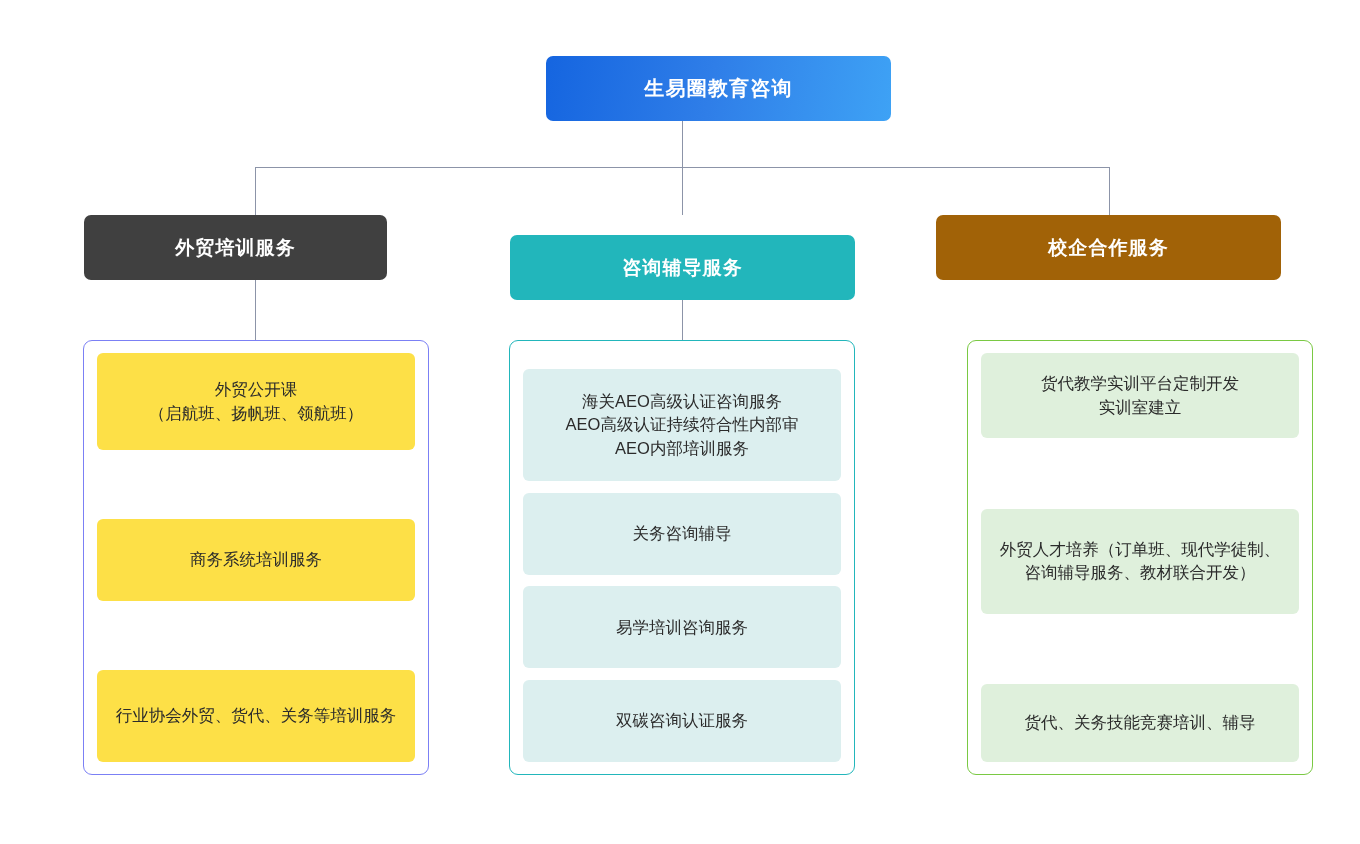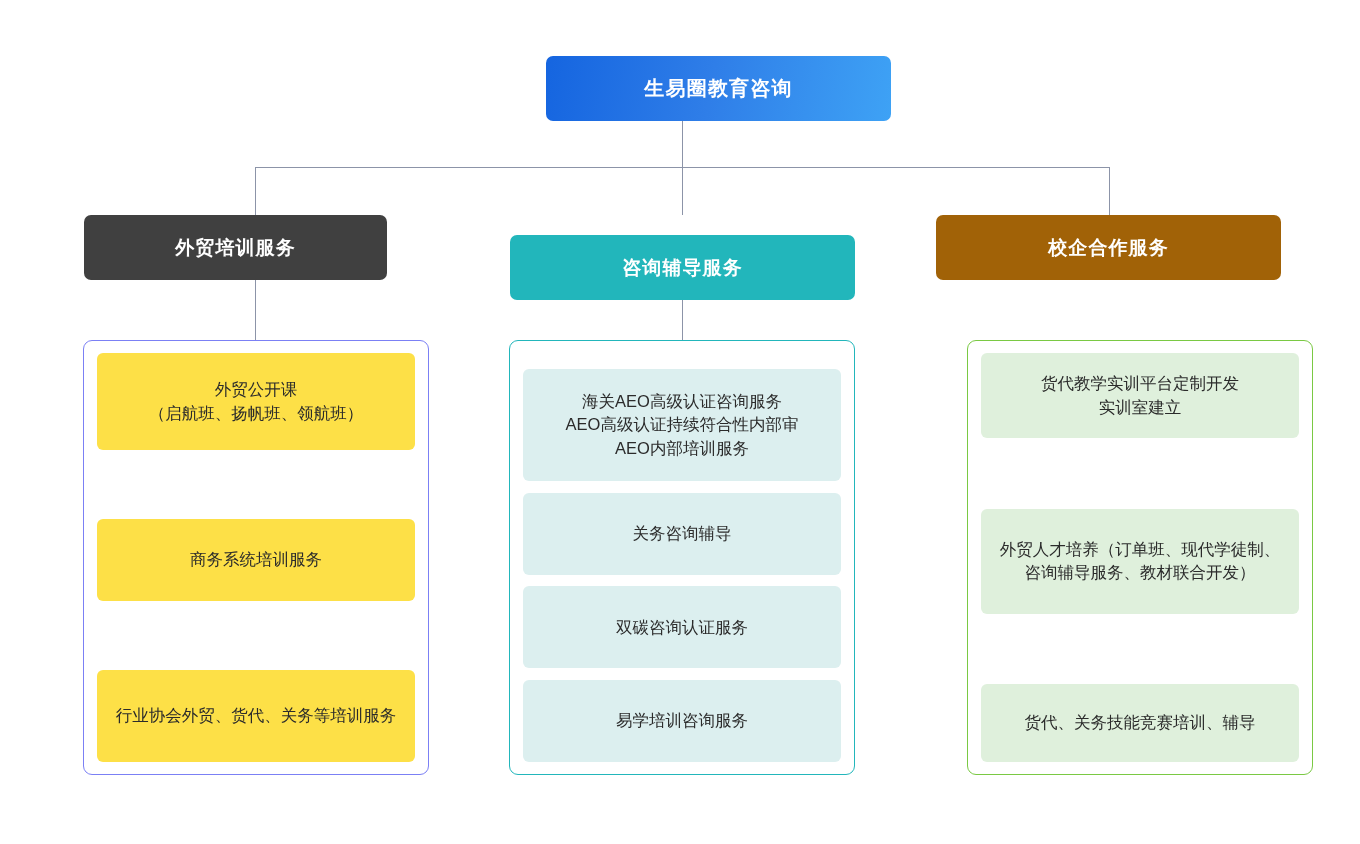--- a/index.html
+++ b/index.html
@@ -133,24 +133,24 @@
   <div class="cat-container" id="cat-container-1">
     <div class="item-card">
       <span class="item-text">海关AEO高级认证咨询服务
 AEO高级认证持续符合性内部审
 AEO内部培训服务</span>
     </div>
     <div class="item-card">
       <span class="item-text">关务咨询辅导</span>
     </div>
     <div class="item-card">
-      <span class="item-text">双碳咨询认证服务</span>
+      <span class="item-text">易学培训咨询服务</span>
     </div>
     <div class="item-card">
-      <span class="item-text">易学培训咨询服务</span>
+      <span class="item-text">双碳咨询认证服务</span>
     </div>
   </div>
 
   <div class="cat-container" id="cat-container-2">
     <div class="item-card">
       <span class="item-text">货代教学实训平台定制开发
 实训室建立</span>
     </div>
     <div class="item-card">
       <span class="item-text">外贸人才培养（订单班、现代学徒制、咨询辅导服务、教材联合开发）</span>

